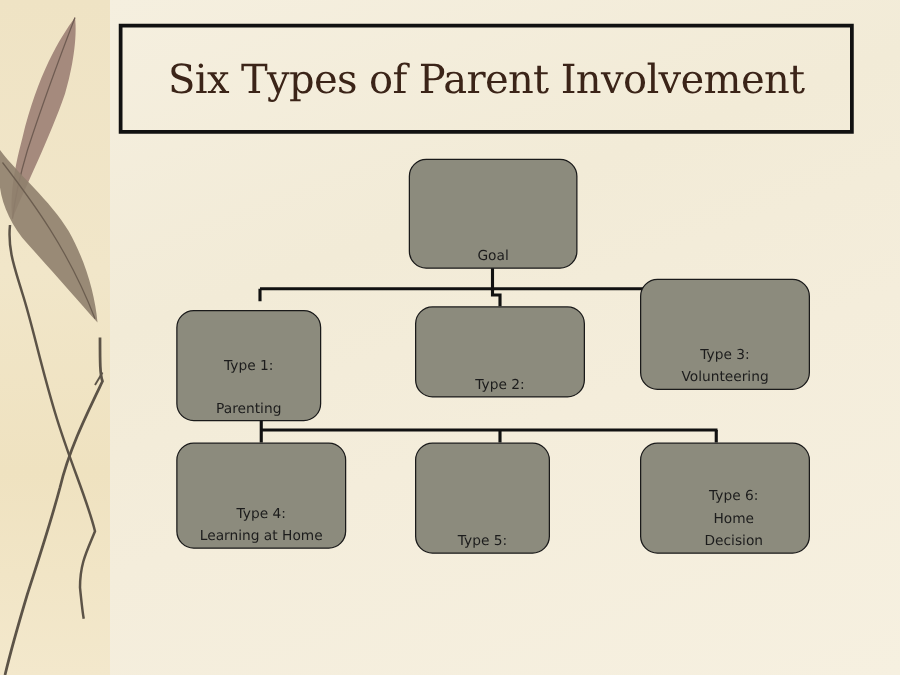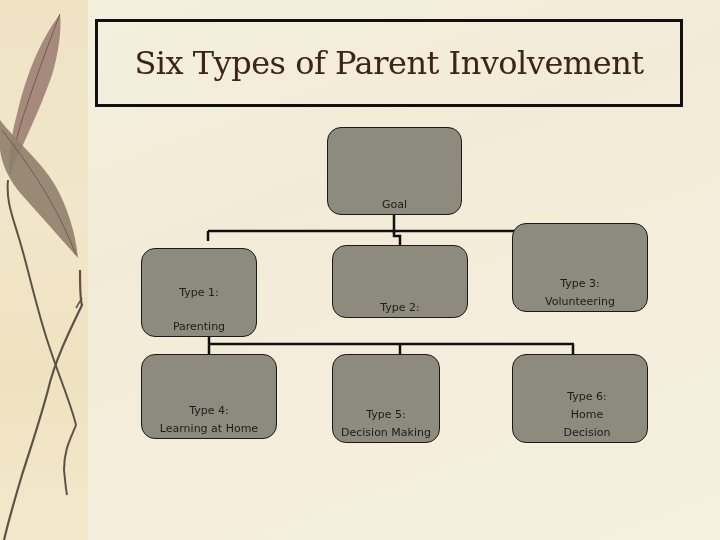--- a/index.html
+++ b/index.html
@@ -133,20 +133,19 @@
   <span>Volunteering</span>
 </div>
 
 <div class="node" style="left:141px; top:354px; width:136px; height:85px;">
   <span>Type 4:</span>
   <span>Learning at Home</span>
 </div>
 
 <div class="node" style="left:332px; top:354px; width:108px; height:89px;">
   <span>Type 5:</span>
-  <span>Decision Making</span>
 </div>
 
 <div class="node" style="left:512px; top:354px; width:136px; height:89px;padding-left:14px;">
   <span>Type 6:</span>
   <span>Home</span>
   <span>Decision</span>
 </div>
 
 </body></html>

